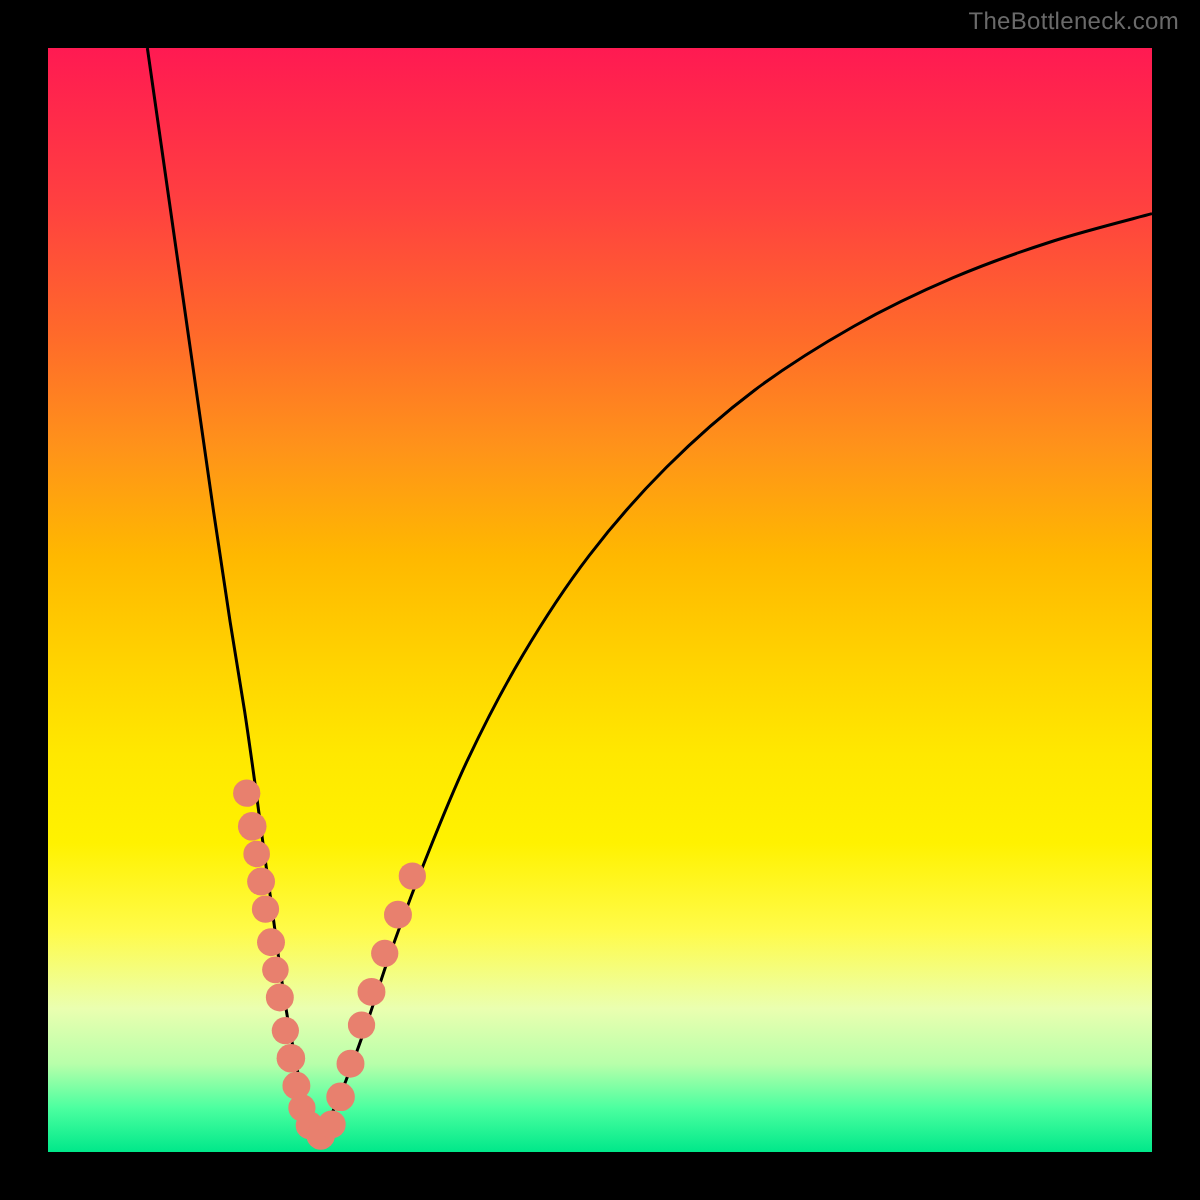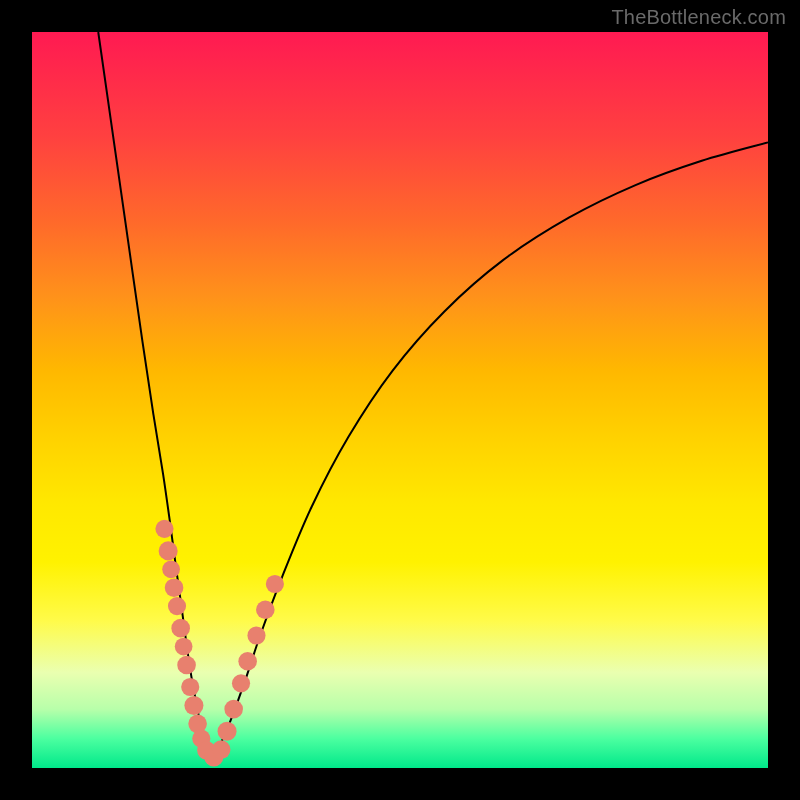--- a/index.html
+++ b/index.html
@@ -42,21 +42,21 @@
       #b8ffaa 92%,
       #4cffa0 96%,
       #00e88a 100%
     );
   }
   .attribution {
     position: absolute;
     top: 6px;
     right: 14px;
     color: #6a6a6a;
-    font-size: 20px;
+    font-size: 16px;
     font-weight: 500;
     letter-spacing: 0.2px;
   }
   svg.curves {
     position: absolute;
     left: 0;
     top: 0;
     width: 736px;
     height: 736px;
     overflow: visible;

